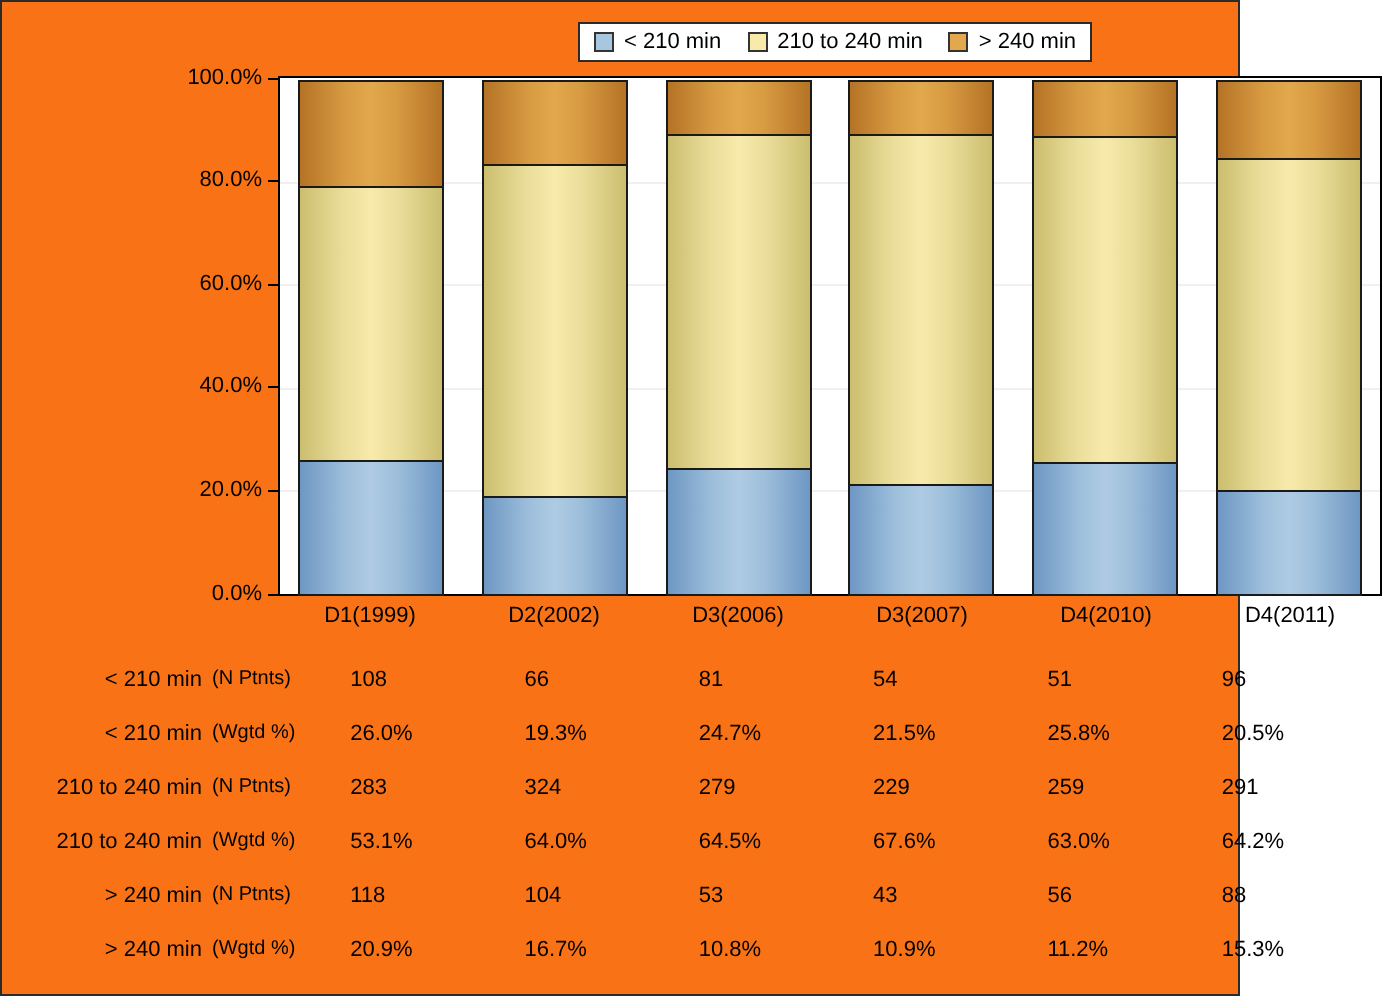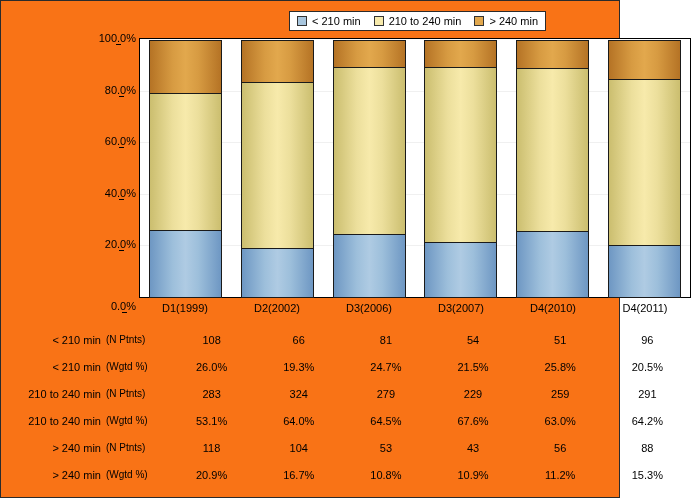--- a/index.html
+++ b/index.html
@@ -102,21 +102,20 @@
   
   #y-axis { position: absolute; left: 0; top: 37px; width: 138px; height: 262px; }
   .y-tick {
     position: absolute;
     right: 0;
     height: 12px;
     margin-top: -6px;
     display: flex;
     align-items: center;
     justify-content: flex-end;
-    flex-direction: column;
   }
   .y-tick-label {
     font-size: 11px;
     line-height: 11px;
     padding-right: 3px;
   }
   .y-tick-mark {
     width: 5px;
     height: 1px;
     background: #000000;
@@ -166,21 +165,21 @@
     white-space: nowrap;
   }
   .vals {
     flex: 1;
     display: flex;
     justify-content: space-around;
     padding-right: 8px;
   }
   .val {
     width: 73px;
-    text-align: center;
+    text-align: left;
     font-size: 11px;
   }
 </style>
 </head>
 <body>
 
 <div id="page">
 
   <div id="legend">
       <div class="legend-entry">
@@ -211,21 +210,21 @@
         <span class="y-tick-mark"></span>
       </div>
       <div class="y-tick" style="top: 155.8px;">
         <span class="y-tick-label">40.0%</span>
         <span class="y-tick-mark"></span>
       </div>
       <div class="y-tick" style="top: 207.4px;">
         <span class="y-tick-label">20.0%</span>
         <span class="y-tick-mark"></span>
       </div>
-      <div class="y-tick" style="top: 269px;">
+      <div class="y-tick" style="top: 259px;">
         <span class="y-tick-label">0.0%</span>
         <span class="y-tick-mark"></span>
       </div>
     </div>
 
   <div id="plot-area">
     <div id="grid">
         <div class="gridline" style="top: 51.6px;"></div>
         <div class="gridline" style="top: 103.2px;"></div>
         <div class="gridline" style="top: 154.8px;"></div>

